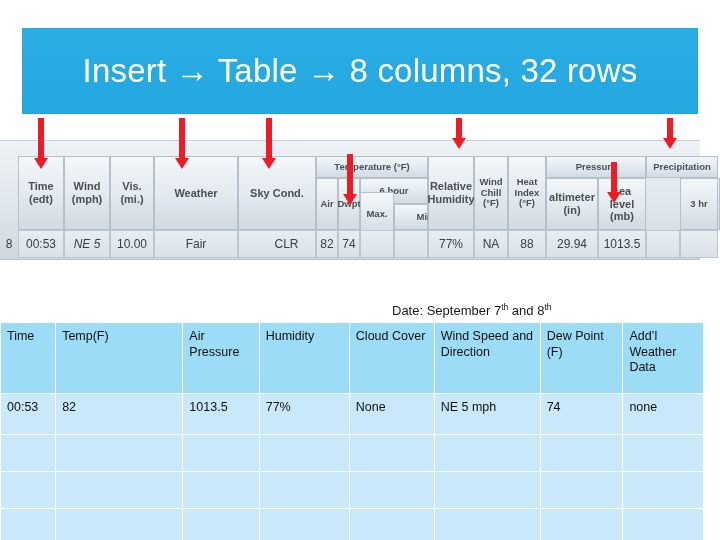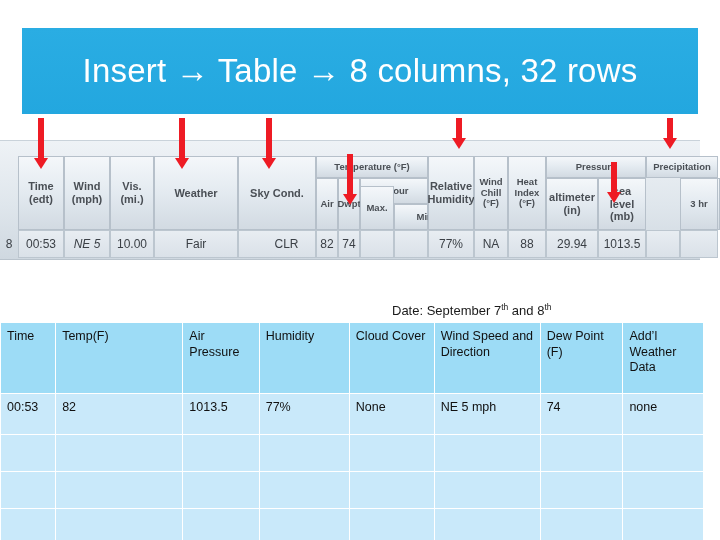--- a/index.html
+++ b/index.html
@@ -188,21 +188,21 @@
     <div class="shot-bg"></div>
   <div class="hdr-cell" style="left: 18px; top: 38px; width: 46px; height: 74px;">Time<br>(edt)</div>
       <div class="hdr-cell" style="left: 64px; top: 38px; width: 46px; height: 74px;">Wind<br>(mph)</div>
       <div class="hdr-cell" style="left: 110px; top: 38px; width: 44px; height: 74px;">Vis.<br>(mi.)</div>
       <div class="hdr-cell" style="left: 154px; top: 38px; width: 84px; height: 74px;">Weather</div>
       <div class="hdr-cell" style="left: 238px; top: 38px; width: 78px; height: 74px;">Sky Cond.</div>
       <div class="hdr-cell sm" style="left: 316px; top: 38px; width: 112px; height: 22px;">Temperature (°F)</div>
       <div class="hdr-cell sm" style="left: 360px; top: 60px; width: 68px; height: 26px;">6 hour</div>
       <div class="hdr-cell sm" style="left: 316px; top: 60px; width: 22px; height: 52px;">Air</div>
       <div class="hdr-cell sm" style="left: 338px; top: 60px; width: 22px; height: 52px;">Dwpt</div>
-      <div class="hdr-cell sm" style="left: 360px; top: 68px; width: 34px; height: 44px;">Max.</div>
+      <div class="hdr-cell sm" style="left: 360px; top: 74px; width: 34px; height: 44px;">Max.</div>
       <div class="hdr-cell sm" style="left: 394px; top: 86px; width: 34px; height: 26px; padding-left: 31px;">Min.</div>
       <div class="hdr-cell" style="left: 428px; top: 38px; width: 46px; height: 74px;">Relative<br>Humidity</div>
       <div class="hdr-cell sm" style="left: 474px; top: 38px; width: 34px; height: 74px;">Wind<br>Chill<br>(°F)</div>
       <div class="hdr-cell sm" style="left: 508px; top: 38px; width: 38px; height: 74px;">Heat<br>Index<br>(°F)</div>
       <div class="hdr-cell sm" style="left: 546px; top: 38px; width: 100px; height: 22px;">Pressure</div>
       <div class="hdr-cell" style="left: 546px; top: 60px; width: 52px; height: 52px;">altimeter<br>(in)</div>
       <div class="hdr-cell" style="left: 598px; top: 60px; width: 48px; height: 52px;">sea<br>level<br>(mb)</div>
       <div class="hdr-cell sm" style="left: 646px; top: 38px; width: 72px; height: 22px;">Precipitation</div>
       <div class="hdr-cell sm" style="left: 646px; top: 60px; width: 34px; height: 52px; margin-left: 40px;">1 hr</div>
       <div class="hdr-cell sm" style="left: 680px; top: 60px; width: 38px; height: 52px;">3 hr</div>

